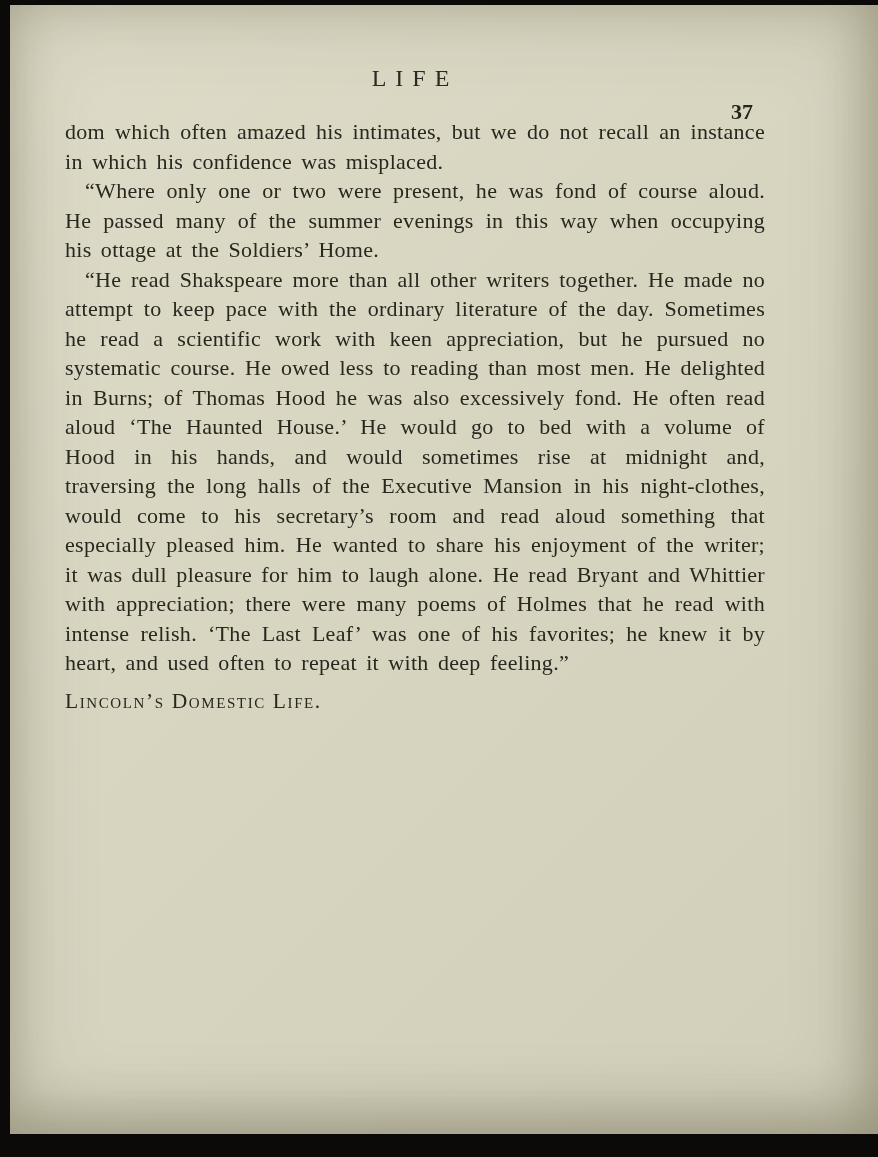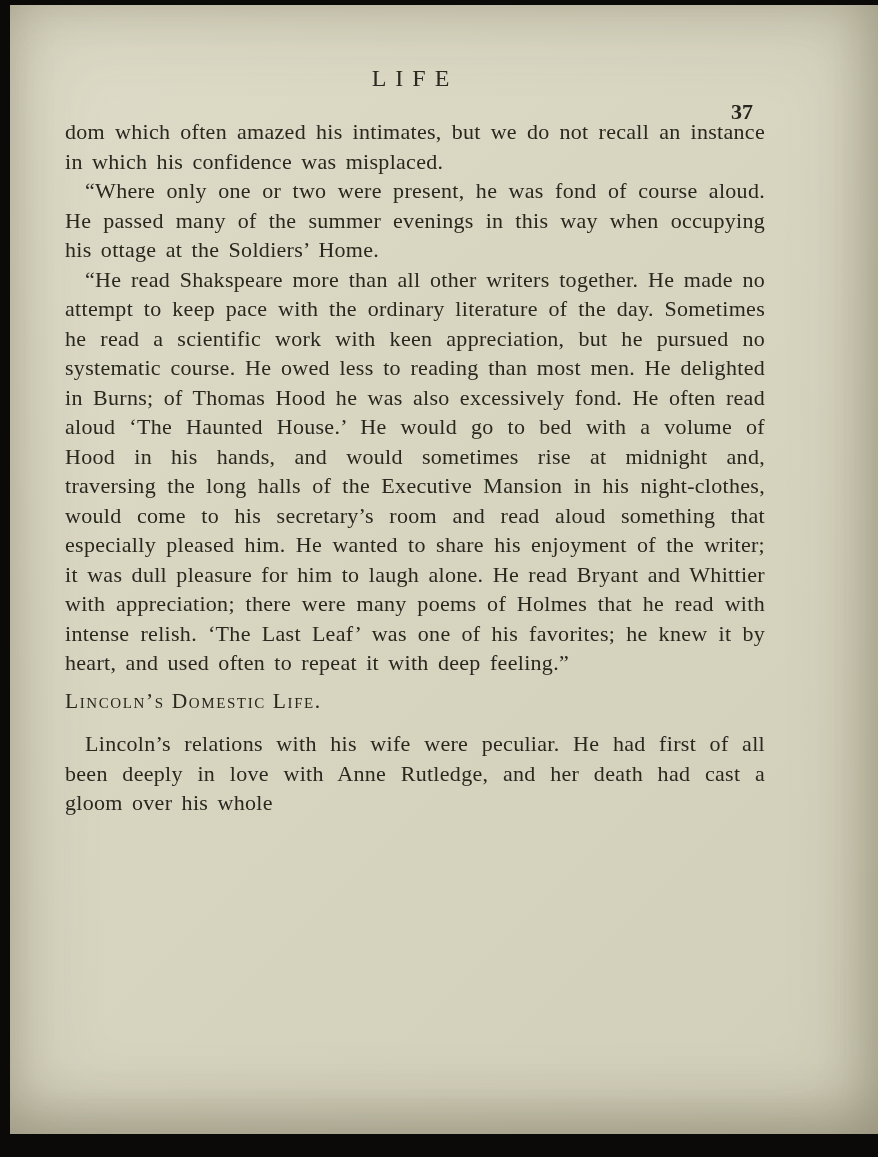--- a/index.html
+++ b/index.html
@@ -98,21 +98,20 @@
     <div class="running-head">
       <span class="head-title">LIFE</span>
       <span class="page-number">37</span>
     </div>
 
     <div class="body-text">
       <p class="para">dom which often amazed his intimates, but we do not recall an instance in which his confidence was misplaced.</p>
       <p class="para indent">“Where only one or two were present, he was fond of course aloud.  He passed many of the summer evenings in this way when occupying his ottage at the Soldiers’ Home.</p>
       <p class="para indent">“He read Shakspeare more than all other writers together.  He made no attempt to keep pace with the ordinary literature of the day.  Sometimes he read a scientific work with keen appreciation, but he pursued no systematic course.  He owed less to reading than most men.  He delighted in Burns; of Thomas Hood he was also excessively fond.  He often read aloud ‘The Haunted House.’  He would go to bed with a volume of Hood in his hands, and would sometimes rise at midnight and, traversing the long halls of the Executive Mansion in his night-clothes, would come to his secretary’s room and read aloud something that especially pleased him. He wanted to share his enjoyment of the writer; it was dull pleasure for him to laugh alone.  He read Bryant and Whittier with appreciation; there were many poems of Holmes that he read with intense relish.  ‘The Last Leaf’ was one of his favorites; he knew it by heart, and used often to repeat it with deep feeling.”</p>
       <h2 class="section-heading">Lincoln’s Domestic Life.</h2>
-      <p class="para indent">Lincoln’s relations with his wife were peculiar.  He had first of all been deeply in love with Anne Rutledge, and her death had cast a gloom over his whole</p>
     </div>
 
   </div>
 
   <div class="edge edge-top"></div>
   <div class="edge edge-left"></div>
   <div class="edge edge-bottom"></div>
 
 </div>
 

